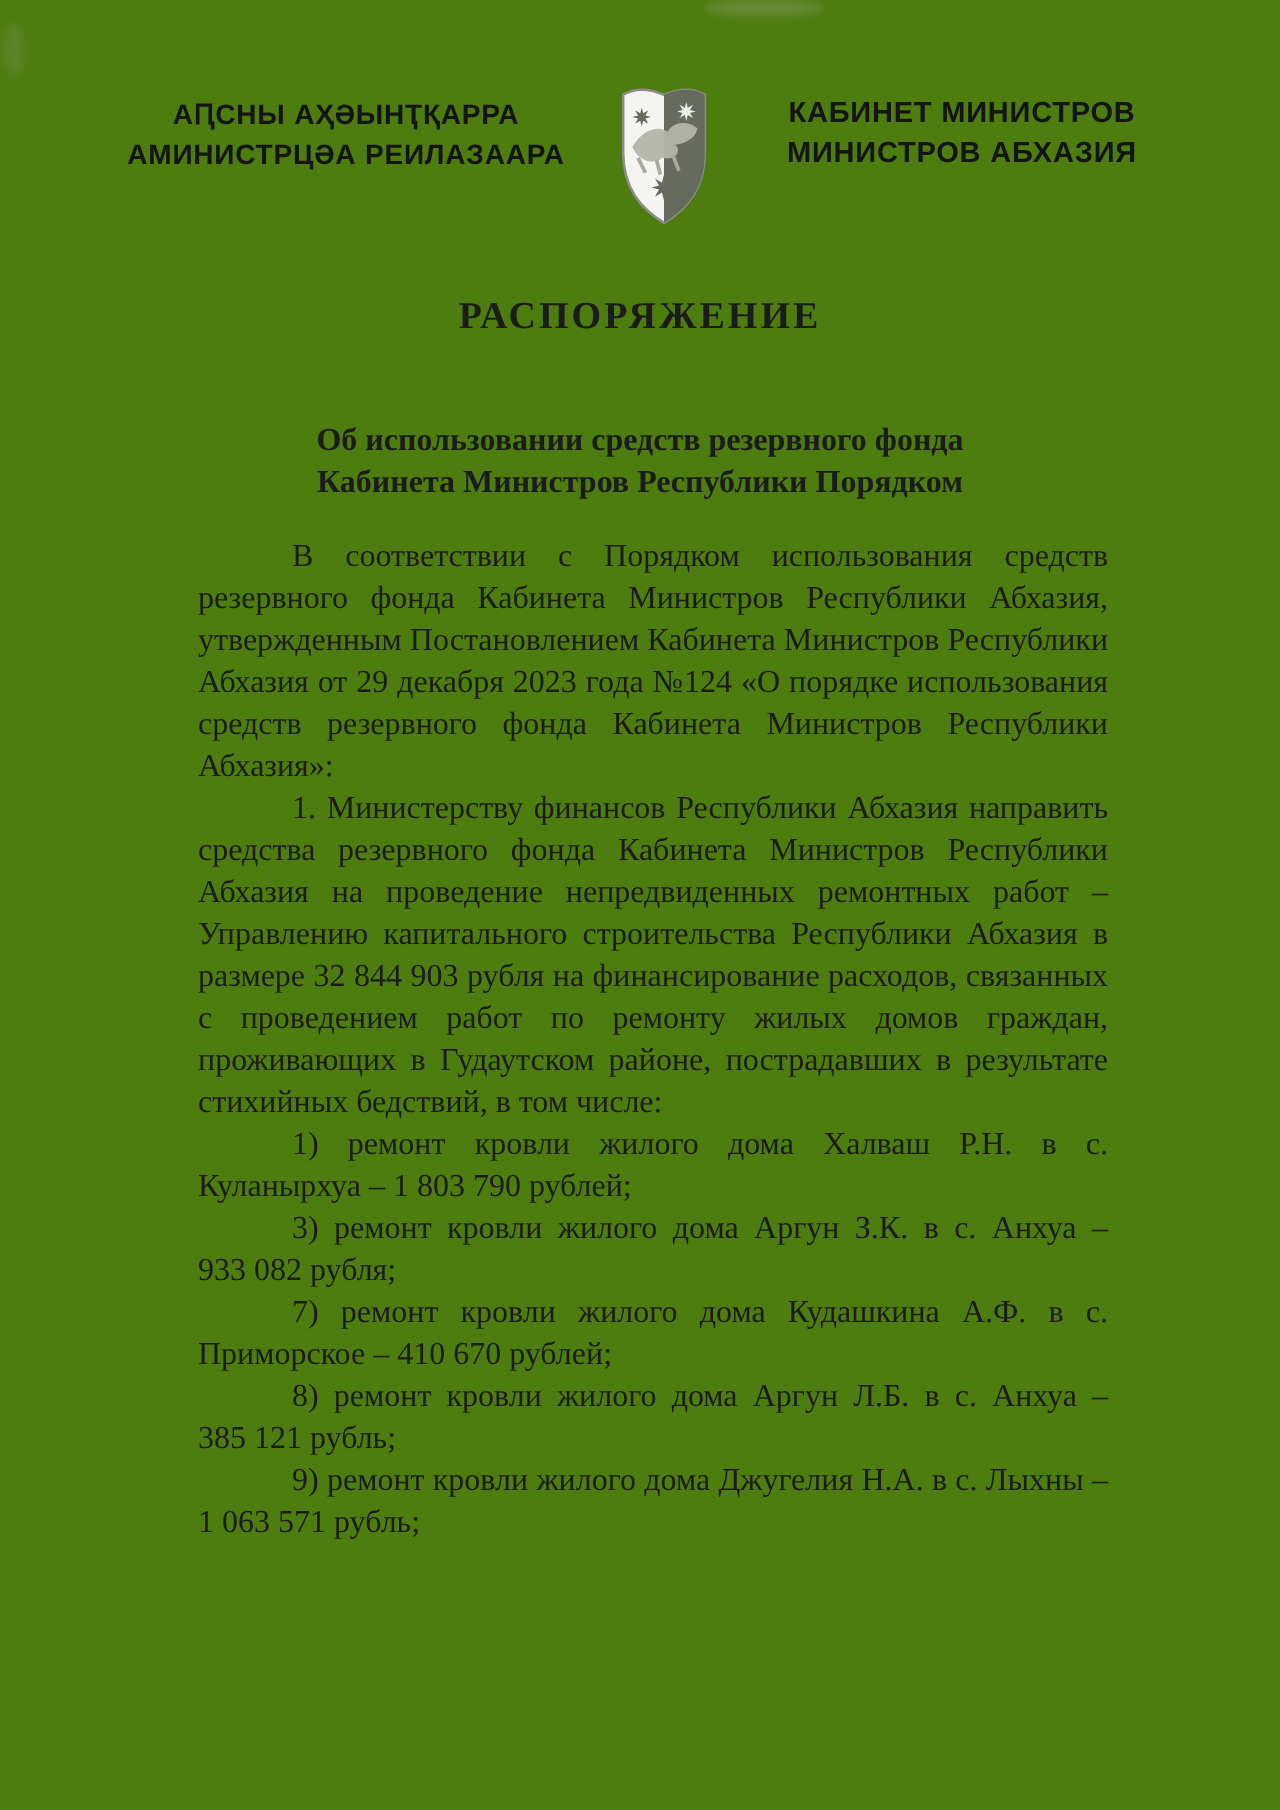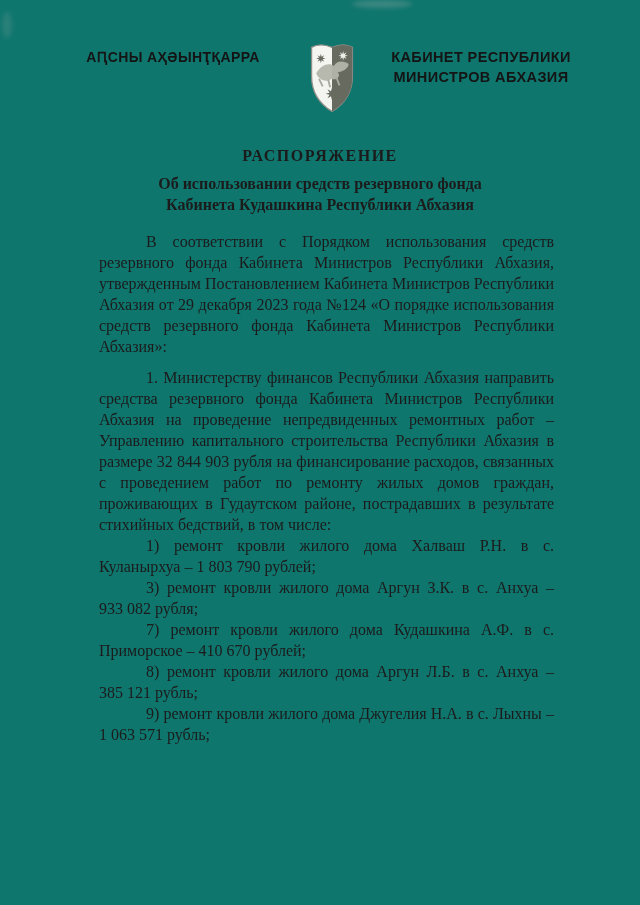--- a/index.html
+++ b/index.html
@@ -3,21 +3,21 @@
 <meta charset="utf-8">
 <style>
   * { margin: 0; padding: 0; box-sizing: border-box; }
   html, body { background: #ffffff; }
   body { width: 640px; }
 
   .page {
     position: relative;
     width: 640px;
     height: 905px;
-    background: #0f766e;
+    background: #4d7c0f;
     overflow: hidden;
     color: #1b1b1b;
     font-family: "Liberation Serif", serif;
   }
 
   
   .smudge { position: absolute; background: #b9b9b6; opacity: .25; filter: blur(2px); border-radius: 50%; }
   .smudge-1 { left: 352px; top: 0;   width: 60px; height: 8px; }
   .smudge-2 { left: 2px;   top: 12px; width: 10px; height: 26px; opacity: .15; }
 
@@ -41,52 +41,53 @@
   .lh-left  { width: 242px; }
   .lh-right { width: 222px; margin-left: 12px; font-size: 14.5px; }
 
   .emblem-wrap { width: 52px; margin-left: 12px; flex: none; }
 
   
   .doc-title {
     margin-top: 27px;
     text-align: center;
     font-weight: bold;
-    font-size: 16px;
+    font-size: 19px;
     letter-spacing: 1.5px;
   }
   .doc-subtitle {
-    margin-top: 8px;
+    margin-top: 40px;
     text-align: center;
     font-weight: bold;
     font-size: 16px;
     line-height: 21px;
   }
 
   
   .doc-body {
     margin: 16px 86px 0 99px;
     font-size: 16px;
     line-height: 21px;
     text-align: justify;
   }
   .doc-body p { text-indent: 47px; }
-  .para-point { margin-top: 10px; }
+  .para-point { }
 </style>
 </head>
 <body>
 
 <div class="page">
 
   <div class="smudge smudge-1"></div>
   <div class="smudge smudge-2"></div>
 
   <div class="letterhead">
     <div class="lh-block lh-left">
       <div>АԤСНЫ АҲӘЫНҬҚАРРА</div>
+      <div>АМИНИСТРЦӘА РЕИЛАЗААРА</div>
     </div>
 
     <div class="emblem-wrap">
       <svg viewBox="0 0 56 80" width="52" height="76" aria-hidden="true">
         <defs>
           <polygon id="star8" points="6,0 2.31,0.96 4.24,4.24 0.96,2.31 0,6 -0.96,2.31 -4.24,4.24 -2.31,0.96 -6,0 -2.31,-0.96 -4.24,-4.24 -0.96,-2.31 0,-6 0.96,-2.31 4.24,-4.24 2.31,-0.96"></polygon>
           <clipPath id="shieldClip">
             <path d="M6 7 C13 3 21 4 28 7 C35 4 43 3 50 7 L50 38 C50 57 41 68 28 76 C15 68 6 57 6 38 Z"></path>
           </clipPath>
         </defs>
@@ -111,30 +112,30 @@
             <clipPath id="rightHalf">
                 <rect x="28" y="40" width="28" height="40"></rect>
               </clipPath>
             <use href="#star8" transform="translate(28,57) scale(1.15)" fill="#eceee8" clip-path="url(#rightHalf)"></use>
           </g>
         </g>
       </svg>
     </div>
 
     <div class="lh-block lh-right">
-      <div>КАБИНЕТ РЕСПУБЛИКИ</div>
+      <div>КАБИНЕТ МИНИСТРОВ</div>
       <div>МИНИСТРОВ АБХАЗИЯ</div>
     </div>
   </div>
 
   <div class="doc-title">РАСПОРЯЖЕНИЕ</div>
 
   <div class="doc-subtitle">
     <div>Об использовании средств резервного фонда</div>
-    <div>Кабинета Кудашкина Республики Абхазия</div>
+    <div>Кабинета Министров Республики Порядком</div>
   </div>
 
   <div class="doc-body">
     <p>В соответствии с Порядком использования средств резервного фонда Кабинета Министров Республики Абхазия, утвержденным Постановлением Кабинета Министров Республики Абхазия от 29 декабря 2023 года №124 «О порядке использования средств резервного фонда Кабинета Министров Республики Абхазия»:</p>
     <p class="para-point">1. Министерству финансов Республики Абхазия направить средства резервного фонда Кабинета Министров Республики Абхазия на проведение непредвиденных ремонтных работ – Управлению капитального строительства Республики Абхазия в размере 32&nbsp;844&nbsp;903 рубля на финансирование расходов, связанных с проведением работ по ремонту жилых домов граждан, проживающих в Гудаутском районе, пострадавших в результате стихийных бедствий, в том числе:</p>
 
     <p>1) ремонт кровли жилого дома Халваш Р.Н. в с. Куланырхуа – 1&nbsp;803&nbsp;790 рублей;</p>
     <p>3) ремонт кровли жилого дома Аргун З.К. в с. Анхуа – 933&nbsp;082 рубля;</p>
     <p>7) ремонт кровли жилого дома Кудашкина А.Ф. в с. Приморское – 410&nbsp;670 рублей;</p>
     <p>8) ремонт кровли жилого дома Аргун Л.Б. в с. Анхуа – 385&nbsp;121 рубль;</p>

